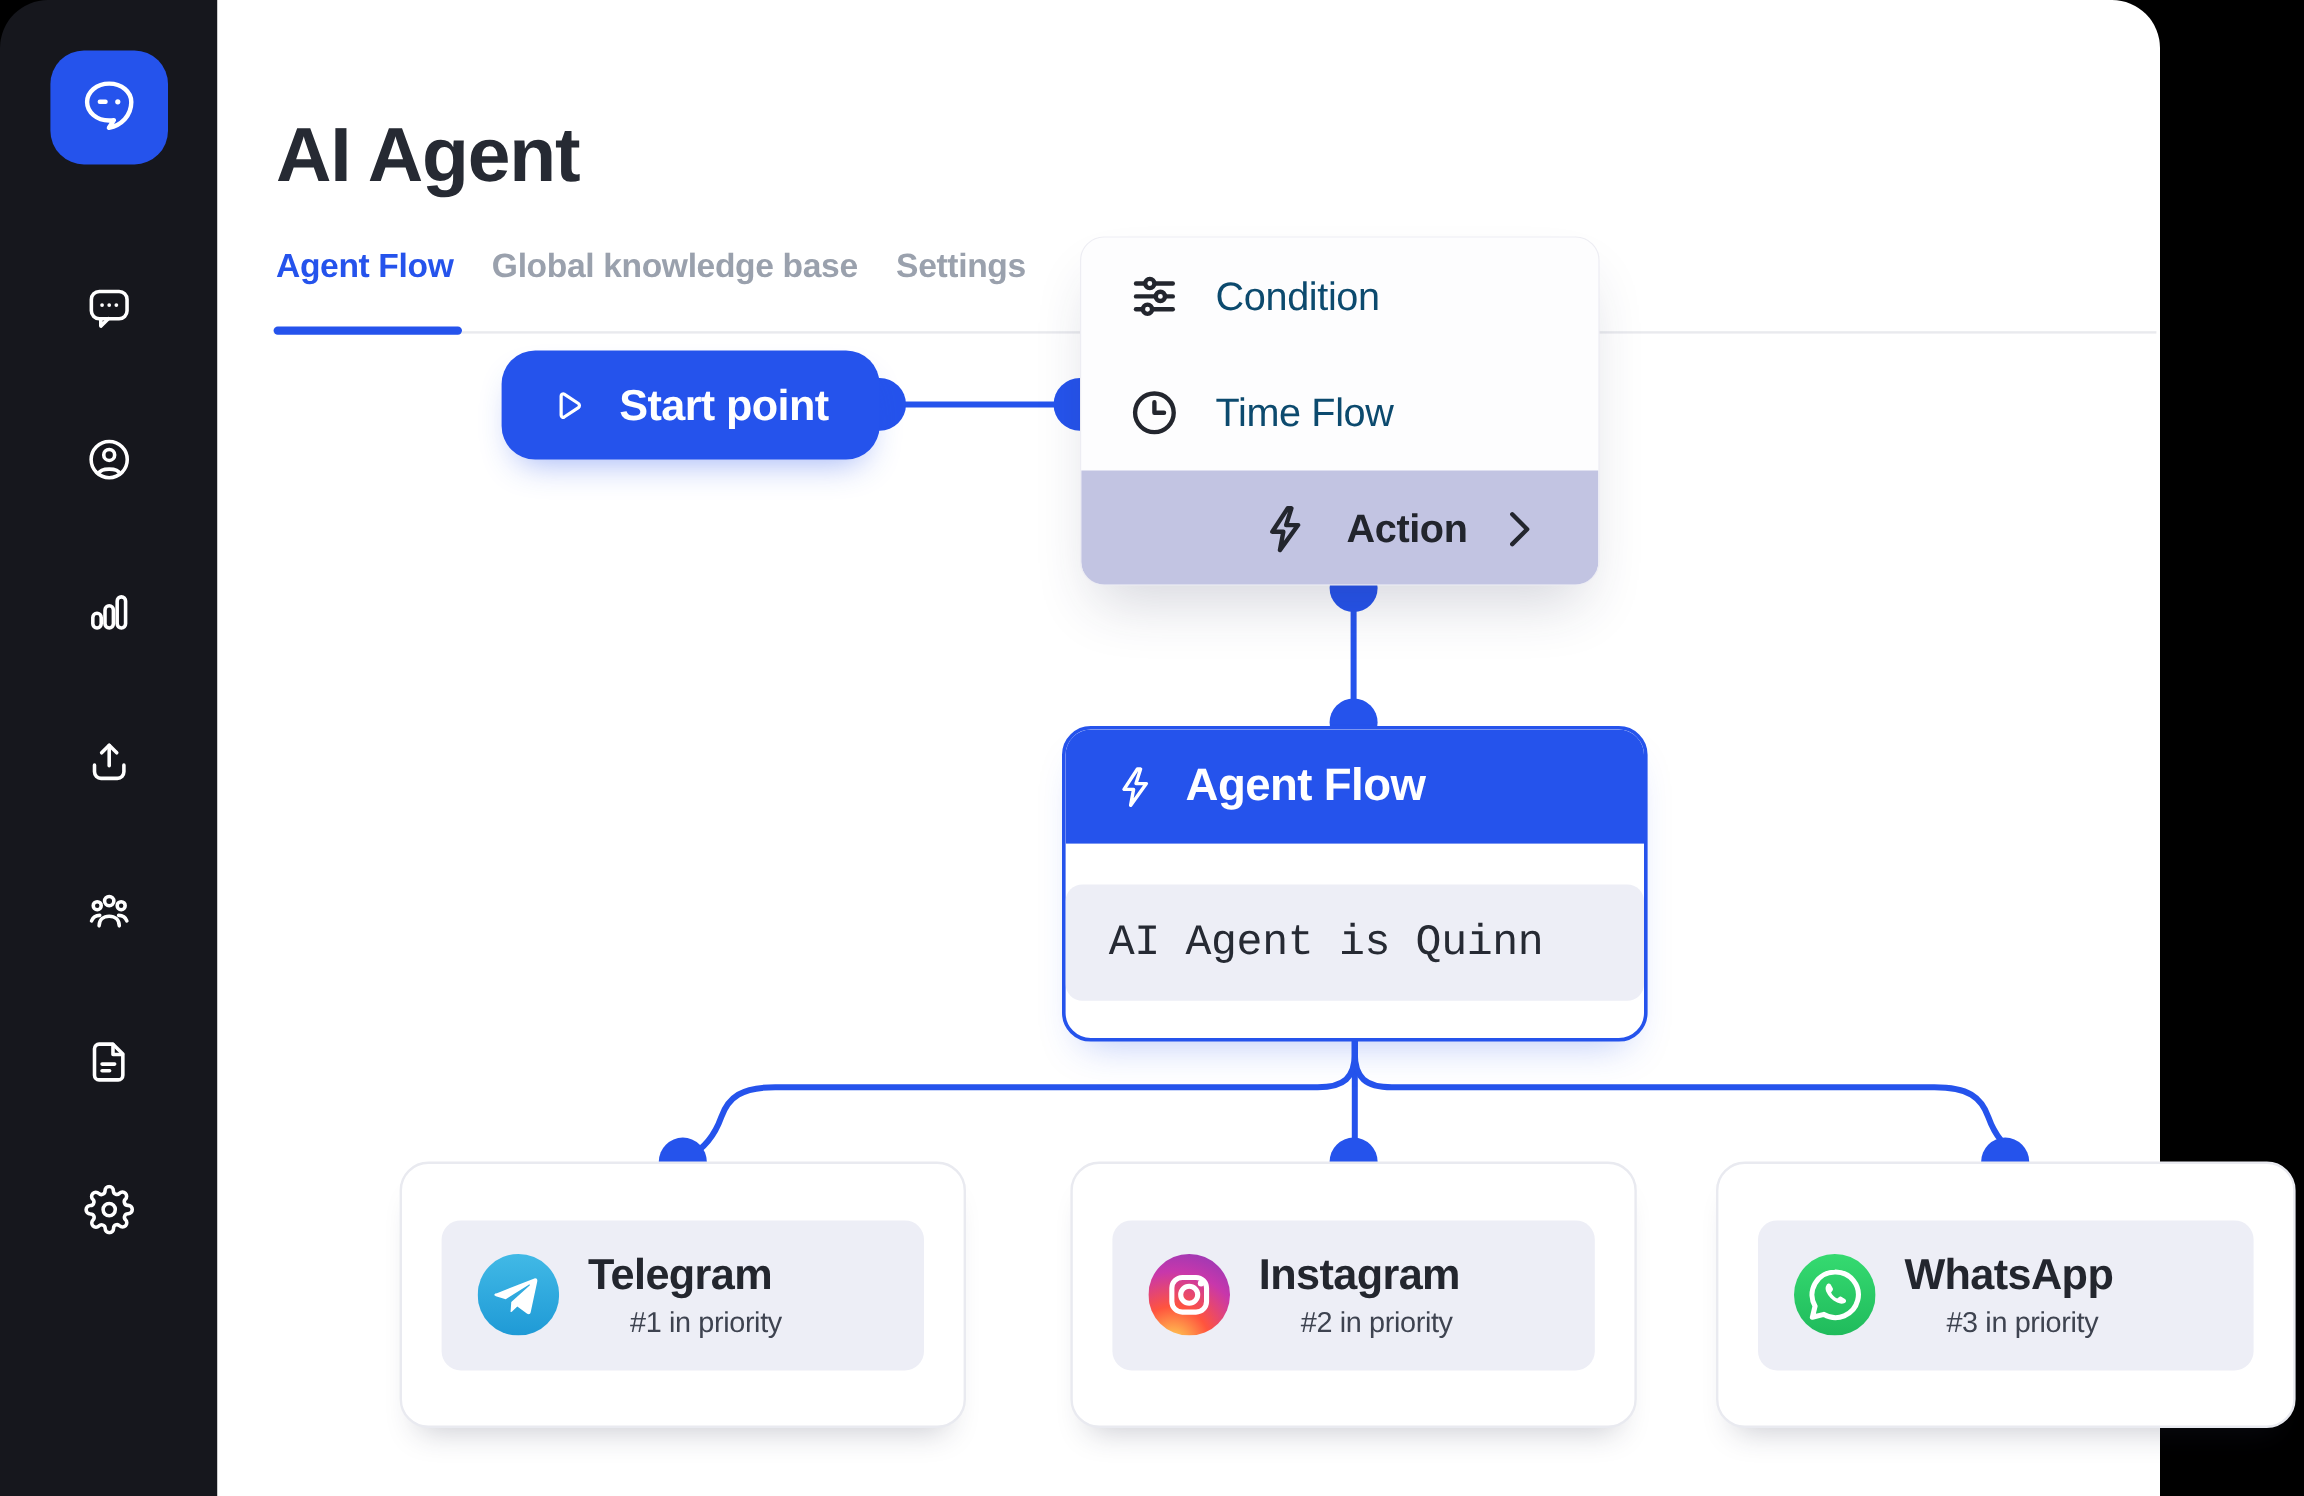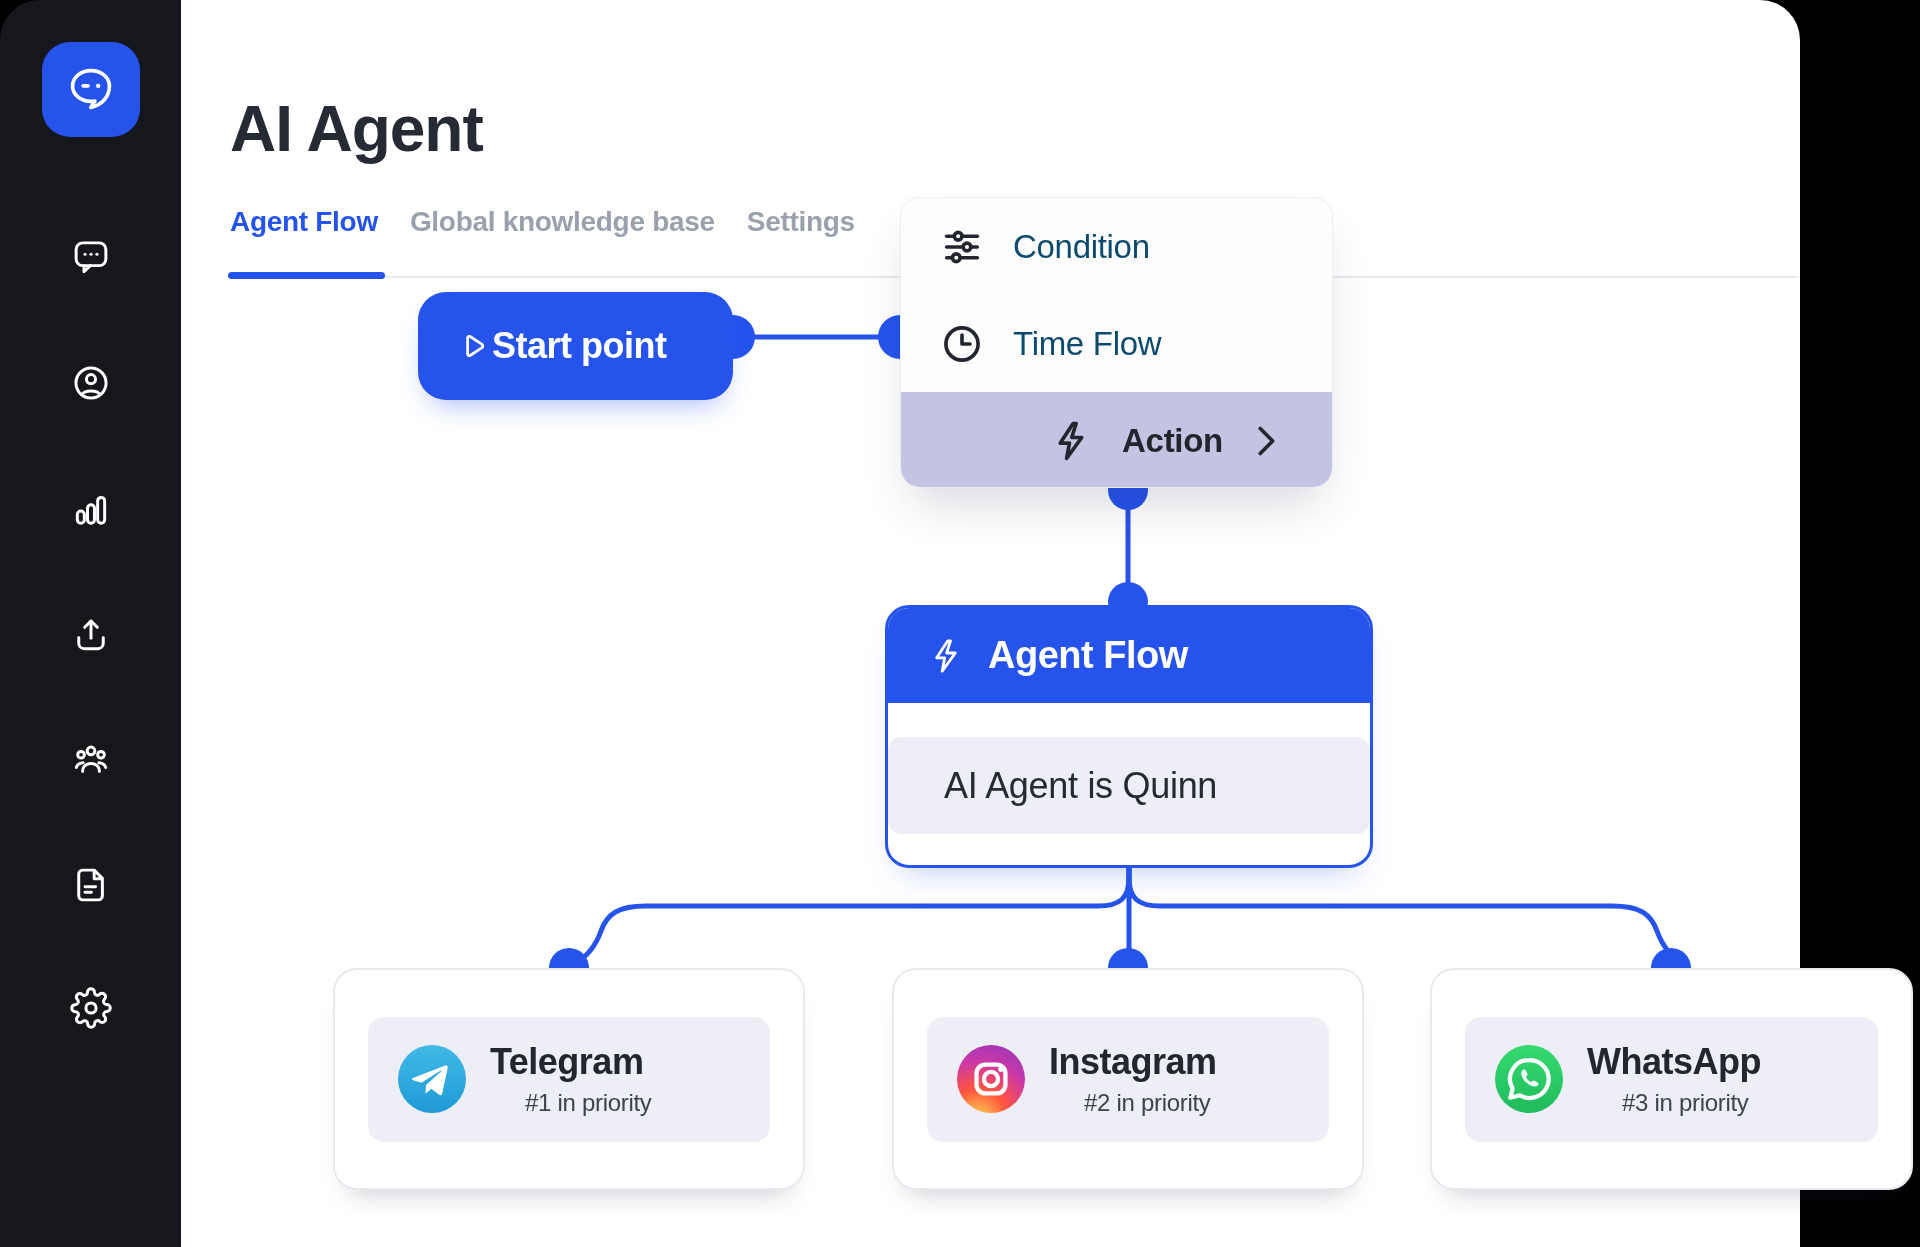--- a/index.html
+++ b/index.html
@@ -36,41 +36,41 @@
   .tab{font-size:28px;font-weight:600;color:var(--tab-gray);cursor:pointer;white-space:nowrap;letter-spacing:-0.3px;}
   .tab.active{color:var(--accent);font-weight:700;}
   .tab-divider{position:absolute;left:228px;top:276px;width:1569px;height:2px;background:var(--divider);}
   .tab-underline{position:absolute;left:228px;top:272px;width:157px;height:7px;border-radius:4px;background:var(--accent);}
 
   
   .connectors{position:absolute;left:0;top:0;z-index:2;pointer-events:none;}
   .flow{position:absolute;left:0;top:0;width:1920px;height:1247px;z-index:3;}
 
   
-  .start-btn{position:absolute;left:418px;top:292px;width:315px;height:108px;border-radius:28px;background:var(--accent);display:flex;align-items:center;padding-left:36px;cursor:pointer;box-shadow:0 14px 28px -12px rgba(37,83,236,.45);}
+  .start-btn{position:absolute;left:418px;top:292px;width:315px;height:91px;border-radius:28px;background:var(--accent);display:flex;align-items:center;padding-left:36px;gap:24px;cursor:pointer;box-shadow:0 14px 28px -12px rgba(37,83,236,.45);}
   .start-btn svg{width:38px;height:38px;}
   .start-label{color:#fff;font-size:36px;font-weight:700;letter-spacing:-0.5px;}
 
   
   .menu{position:absolute;left:900px;top:197px;width:433px;height:291px;background:#fdfdfe;border:1px solid #ededf3;border-radius:20px;box-shadow:0 26px 50px -14px rgba(40,45,80,.20);overflow:hidden;}
   .menu-row{height:97px;display:flex;align-items:center;padding-left:38px;gap:28px;cursor:pointer;}
   .menu-row svg{width:46px;height:46px;flex:0 0 auto;}
   .menu-label{font-size:33px;color:#0c4a6e;letter-spacing:-0.3px;}
   .menu-row.highlight{background:var(--menu-highlight);border-radius:0 0 20px 20px;position:relative;justify-content:center;}
   .menu-row.highlight .menu-label{font-weight:700;color:#22252d;}
   .menu-chevron{position:absolute;right:44px;top:50%;transform:translateY(-50%);width:34px;height:34px;}
   .dark-stroke{fill:none;stroke:#23262e;stroke-width:1.9;stroke-linecap:round;stroke-linejoin:round;}
 
   
   .agent-card{position:absolute;left:885px;top:605px;width:488px;height:263px;background:#fff;border:3px solid var(--accent);border-radius:24px;overflow:hidden;cursor:pointer;box-shadow:0 18px 34px -18px rgba(37,83,236,.35);}
   .agent-header{height:95px;background:var(--accent);display:flex;align-items:center;padding-left:38px;gap:22px;}
   .agent-header svg{width:40px;height:40px;}
   .agent-title{color:#fff;font-size:38px;font-weight:700;letter-spacing:-0.5px;}
   .agent-body{height:165px;display:flex;align-items:center;justify-content:center;}
-  .agent-desc{width:500px;height:97px;background:var(--inner-box);border-radius:14px;display:flex;align-items:center;padding-left:56px;font-size:36px;color:var(--text-dark);letter-spacing:-0.3px;}
+  .agent-desc{width:500px;height:97px;background:var(--inner-box);border-radius:14px;display:flex;align-items:center;padding-left:36px;font-size:36px;color:var(--text-dark);letter-spacing:-0.3px;font-family:Liberation Mono, monospace;}
 
   
   .channel{position:absolute;top:968px;height:222px;background:#fff;border:2px solid var(--card-border);border-radius:24px;display:flex;align-items:center;justify-content:center;cursor:pointer;box-shadow:0 18px 26px -16px rgba(40,45,70,.25);}
   .channel-inner{width:calc(100% - 66px);height:125px;background:var(--inner-box);border-radius:16px;display:flex;align-items:center;padding:0 30px;gap:24px;}
   .channel-inner svg{width:68px;height:68px;flex:0 0 auto;}
   .channel-text{display:flex;flex-direction:column;gap:6px;}
   .channel-name{font-size:36px;font-weight:700;color:#23262e;letter-spacing:-0.5px;}
   .channel-priority{font-size:24px;color:var(--text-mid);letter-spacing:-0.3px;margin-left:35px;}
   .ch-telegram{left:333px;width:472px;}
   .ch-instagram{left:892px;width:472px;}

